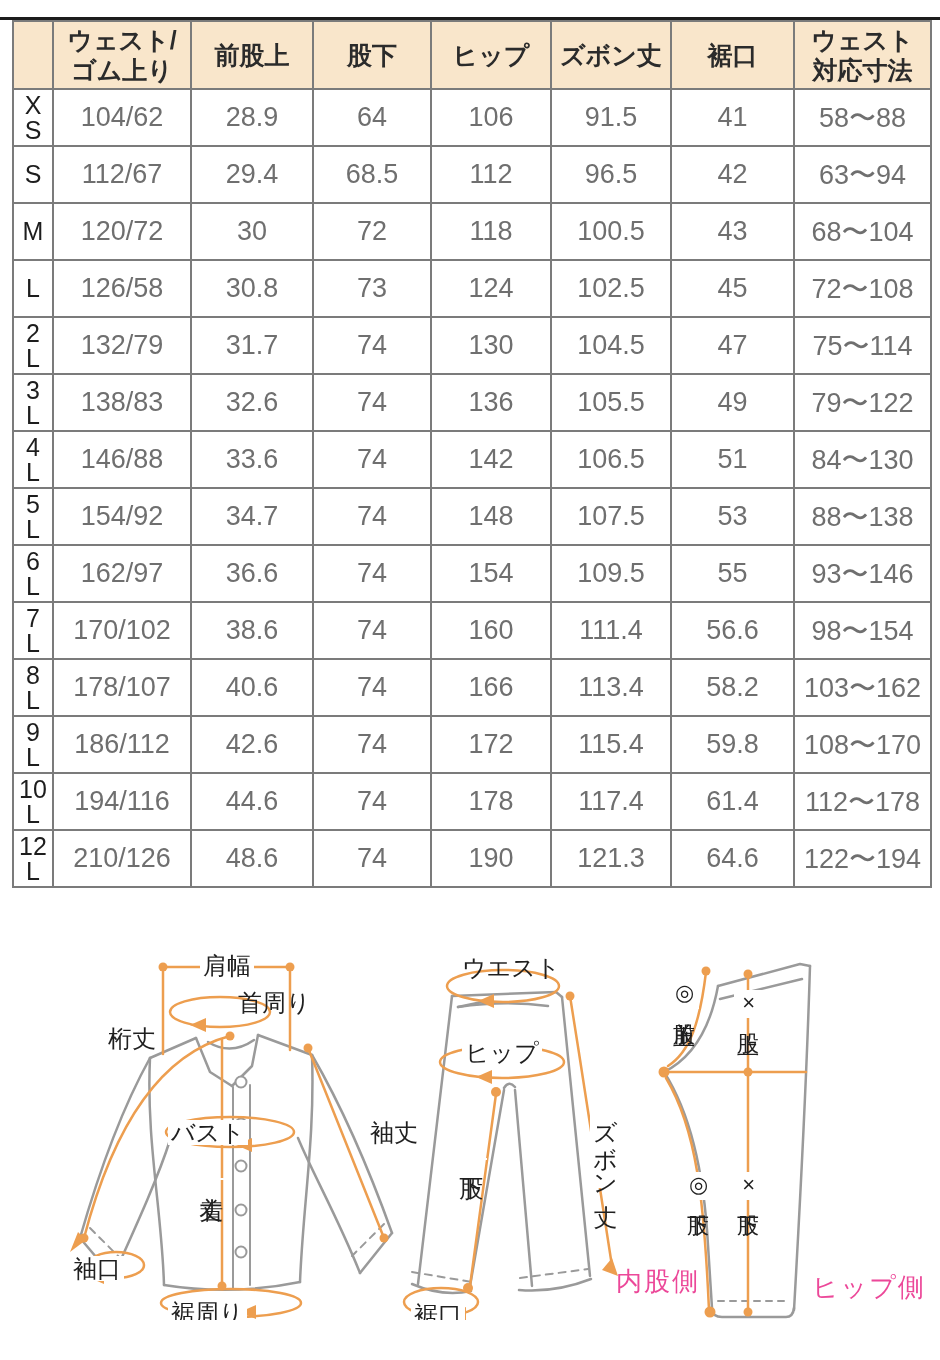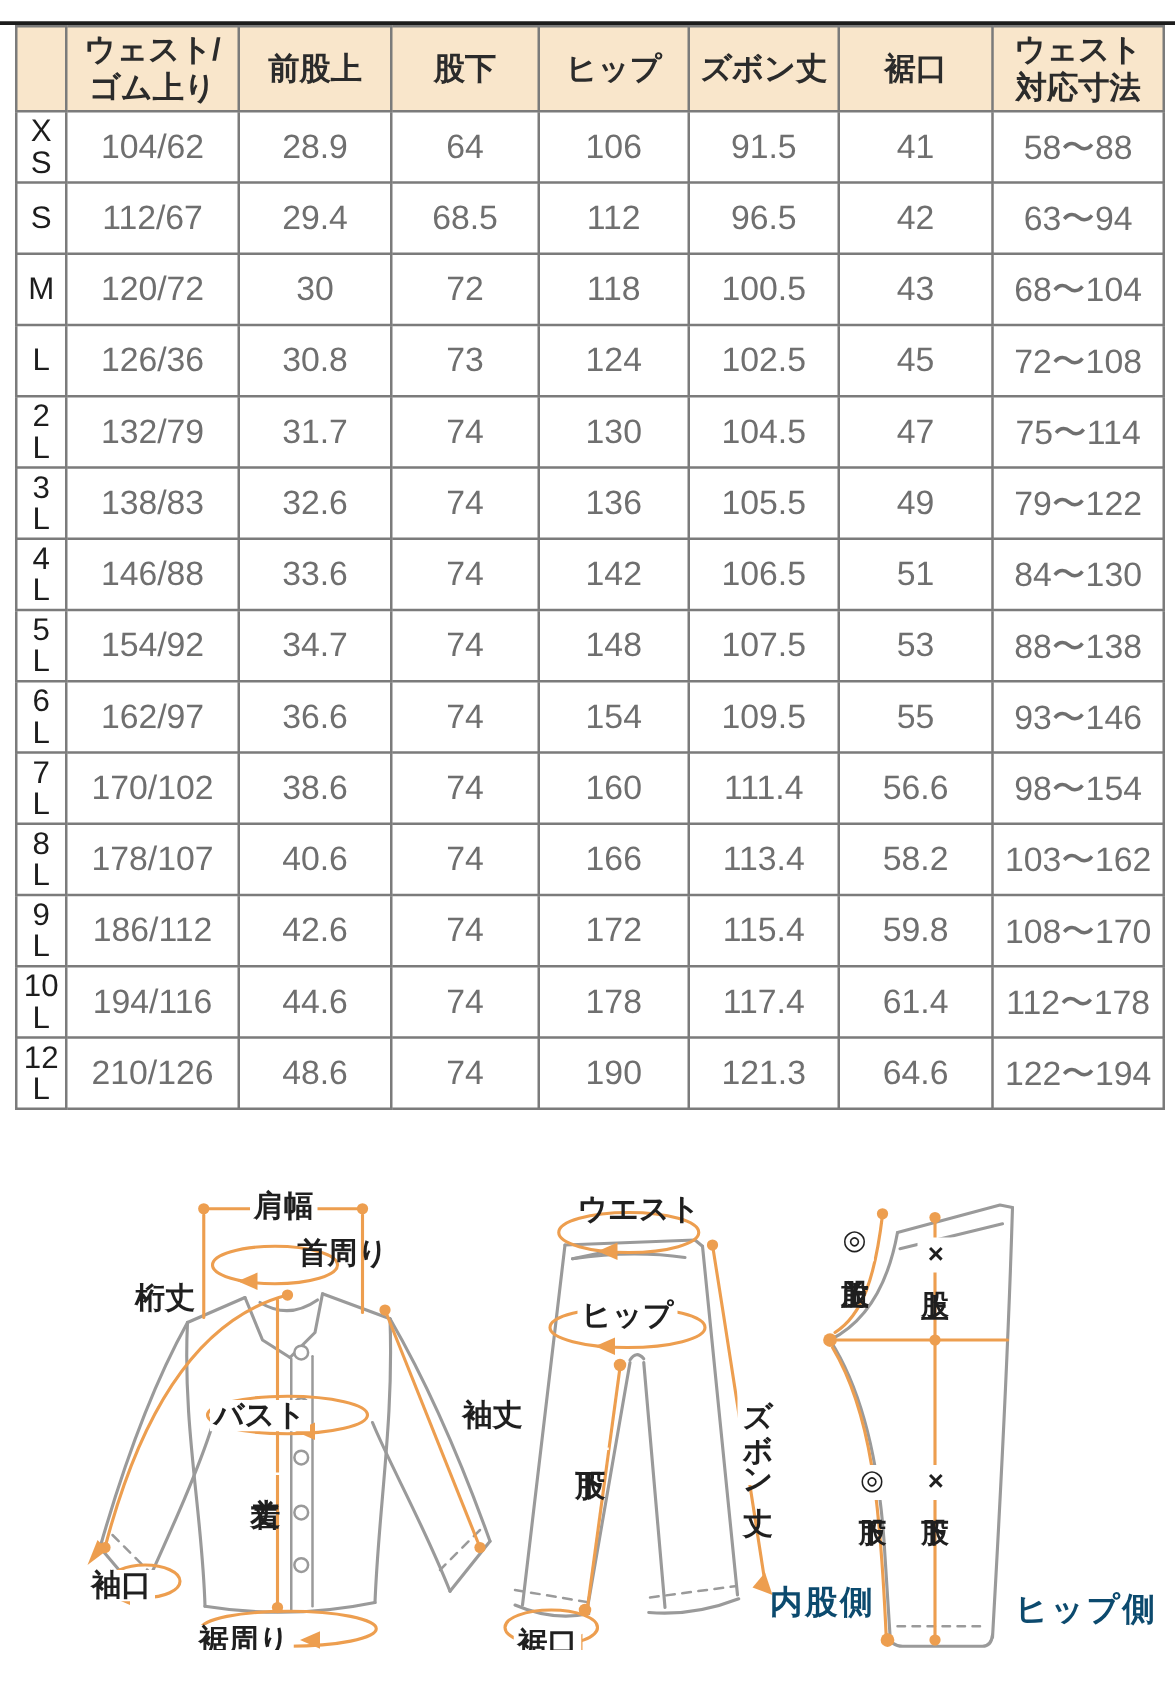--- a/index.html
+++ b/index.html
@@ -24,26 +24,26 @@
   }
   #size-table tbody th{
     background:#fff;color:#1d1d1d;font-weight:normal;font-size:25px;line-height:0.98;
   }
   #size-table tbody td{
     background:#fff;color:#6f6f6f;font-size:27px;height:55px;
   }
   
   #diagram-svg{position:absolute;left:0;top:950px;width:940px;height:410px;}
   .dlabel{
-    position:absolute;color:#1f1f1f;font-weight:bold;font-size:24px;line-height:1.05;
+    position:absolute;color:#1f1f1f;font-weight:normal;font-size:24px;line-height:1.05;
     white-space:nowrap;z-index:5;
   }
   .dlabel.wbg{background:#ffffff;padding:0 3px;}
   .dlabel.vert{writing-mode:vertical-rl;text-orientation:upright;letter-spacing:1px;}
-  .dlabel.gray{color:#0c4a6e;font-size:26px;letter-spacing:2px;}
+  .dlabel.gray{color:#ec4899;font-size:26px;letter-spacing:2px;}
   #note{
     position:absolute;left:70px;top:1318px;font-size:27px;font-weight:bold;color:#111;
     letter-spacing:1px;
   }
 </style>
 </head>
 <body>
 
 <div id="stage">
 
@@ -101,21 +101,21 @@
           <td>120/72</td>
           <td>30</td>
           <td>72</td>
           <td>118</td>
           <td>100.5</td>
           <td>43</td>
           <td>68〜104</td>
         </tr>
         <tr>
           <th>L</th>
-          <td>126/36</td>
+          <td>126/58</td>
           <td>30.8</td>
           <td>73</td>
           <td>124</td>
           <td>102.5</td>
           <td>45</td>
           <td>72〜108</td>
         </tr>
         <tr>
           <th>2
 L</th>
@@ -347,21 +347,21 @@
     </g>
   </svg>
 
   <div class="dlabel wbg" style="left:200px;top:953px;">肩幅</div>
   <div class="dlabel" style="left:238px;top:990px;">首周り</div>
   <div class="dlabel" style="left:108px;top:1026px;">桁丈</div>
   <div class="dlabel wbg" style="left:168px;top:1120px;">バスト</div>
   <div class="dlabel" style="left:338px;top:1120px;margin-left:32px;">袖丈</div>
   <div class="dlabel vert wbg" style="left:196px;top:1178px;">着丈</div>
   <div class="dlabel wbg" style="left:70px;top:1256px;">袖口</div>
-  <div class="dlabel wbg" style="left:156px;top:1300px;">裾周り</div>
+  <div class="dlabel wbg" style="left:168px;top:1300px;">裾周り</div>
 
   <div class="dlabel" style="left:462px;top:955px;">ウエスト</div>
   <div class="dlabel wbg" style="left:462px;top:1040px;">ヒップ</div>
   <div class="dlabel vert wbg" style="left:590px;top:1102px;">ズボン丈</div>
   <div class="dlabel vert wbg" style="left:456px;top:1158px;">股下</div>
   <div class="dlabel wbg" style="left:411px;top:1302px;">裾口</div>
 
   <div class="dlabel vert wbg" style="left:670px;top:980px;font-size:22px;">◎前股上</div>
   <div class="dlabel vert wbg" style="left:734px;top:990px;font-size:22px;">×股上</div>
   <div class="dlabel vert wbg" style="left:684px;top:1172px;font-size:22px;">◎股下</div>

